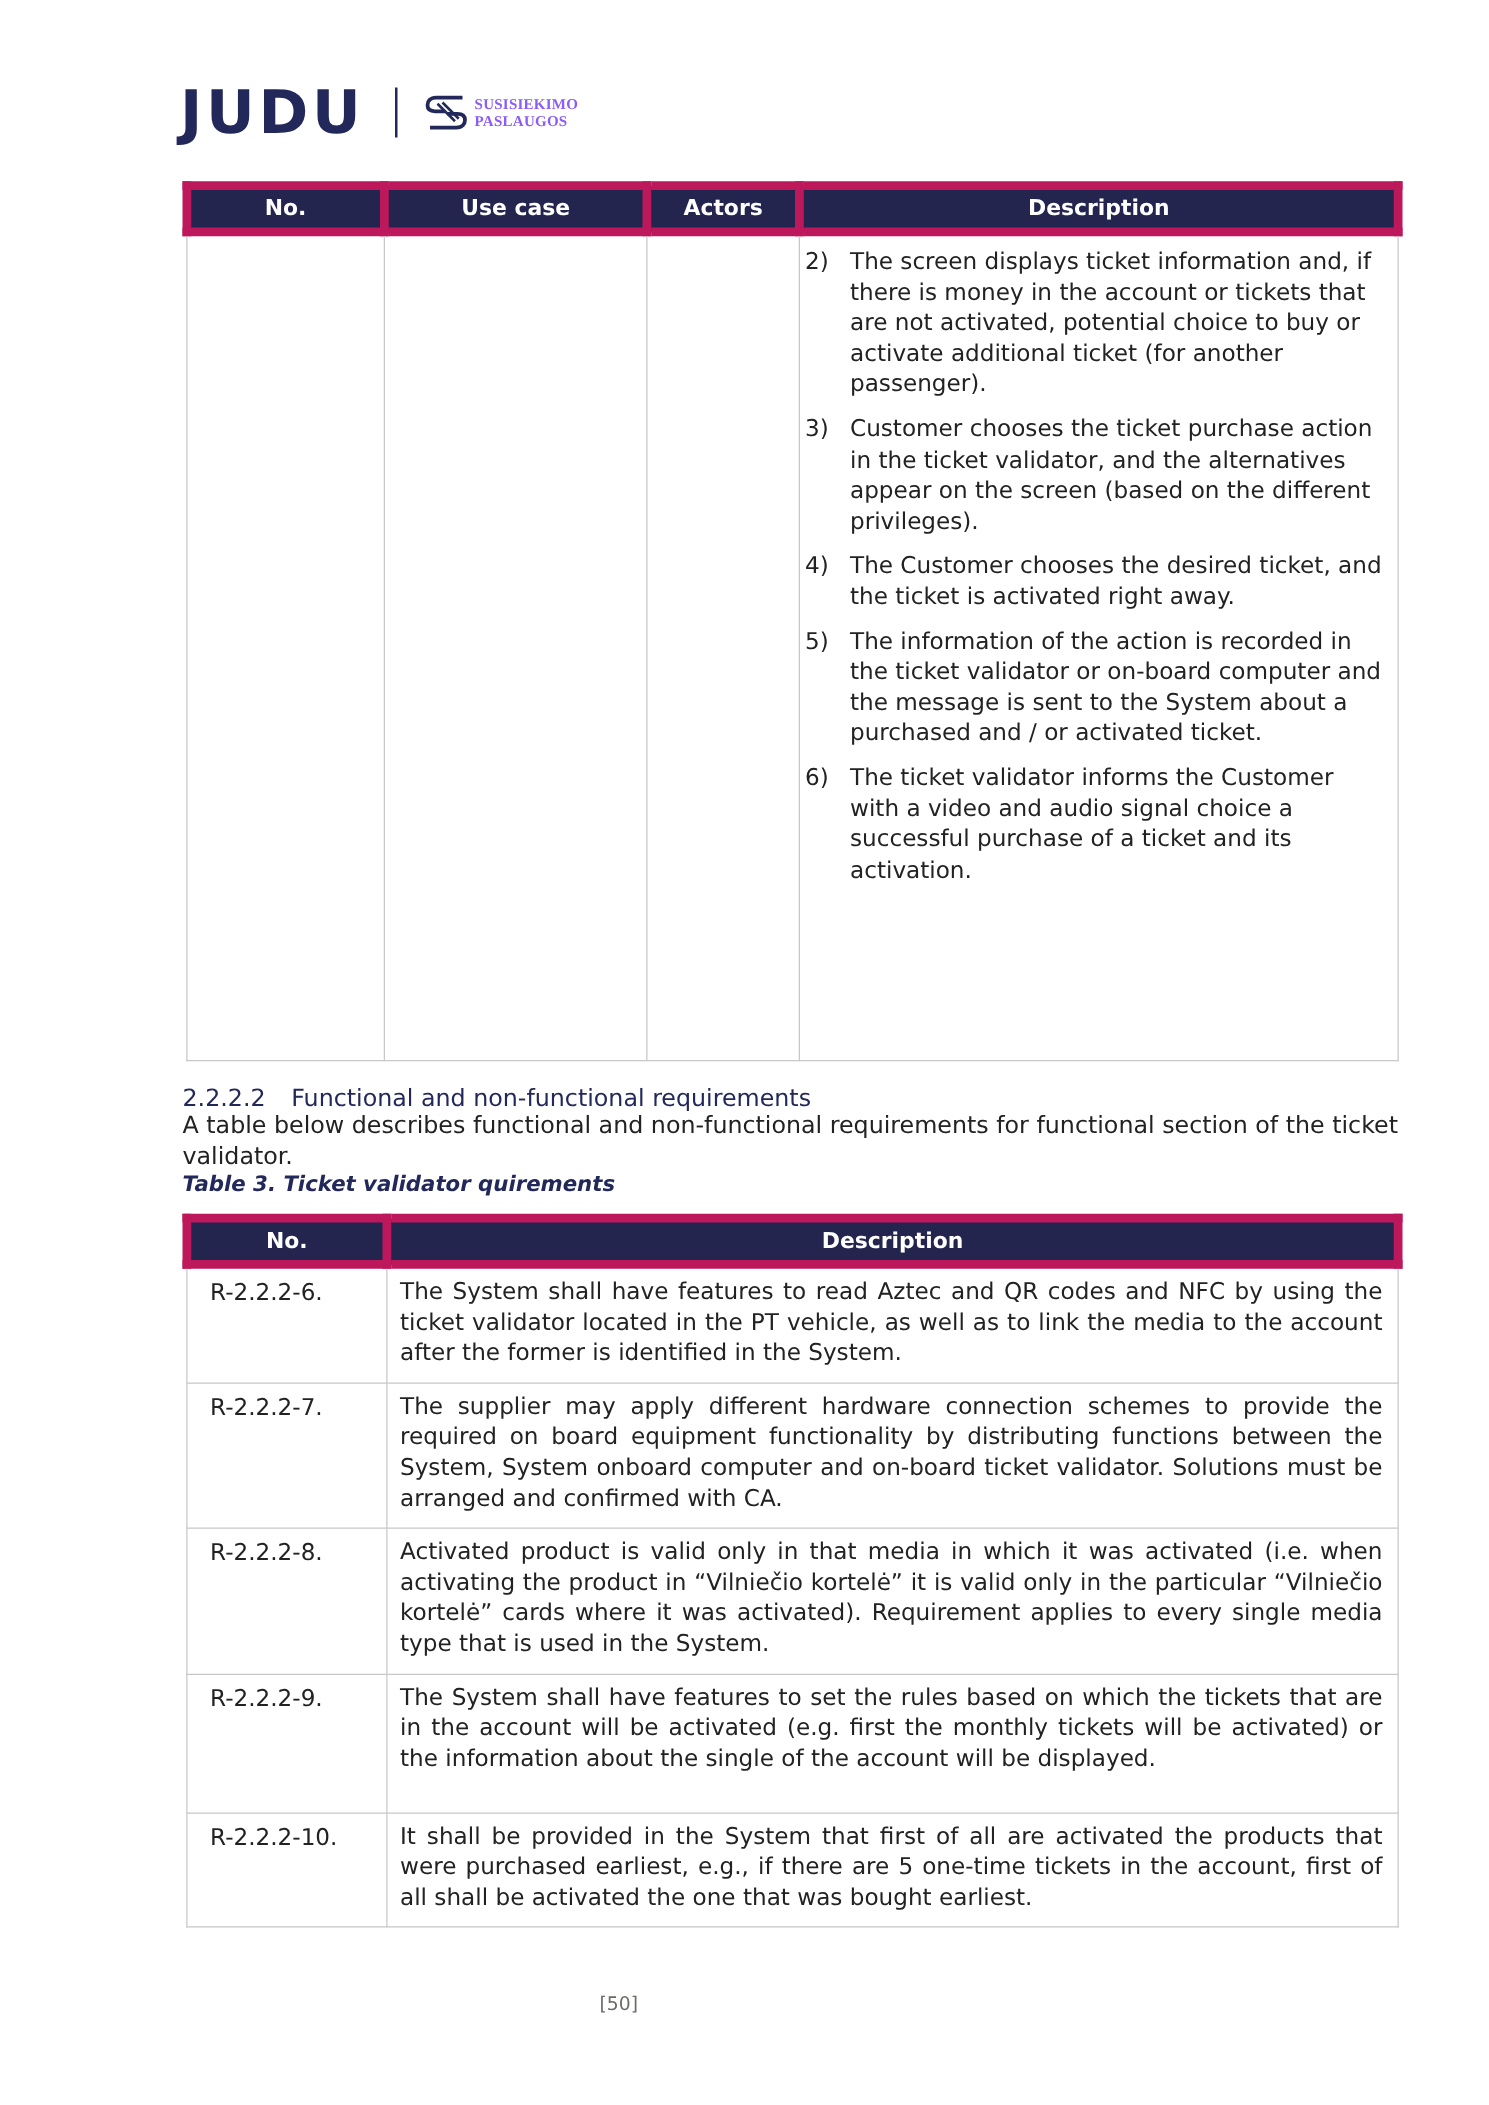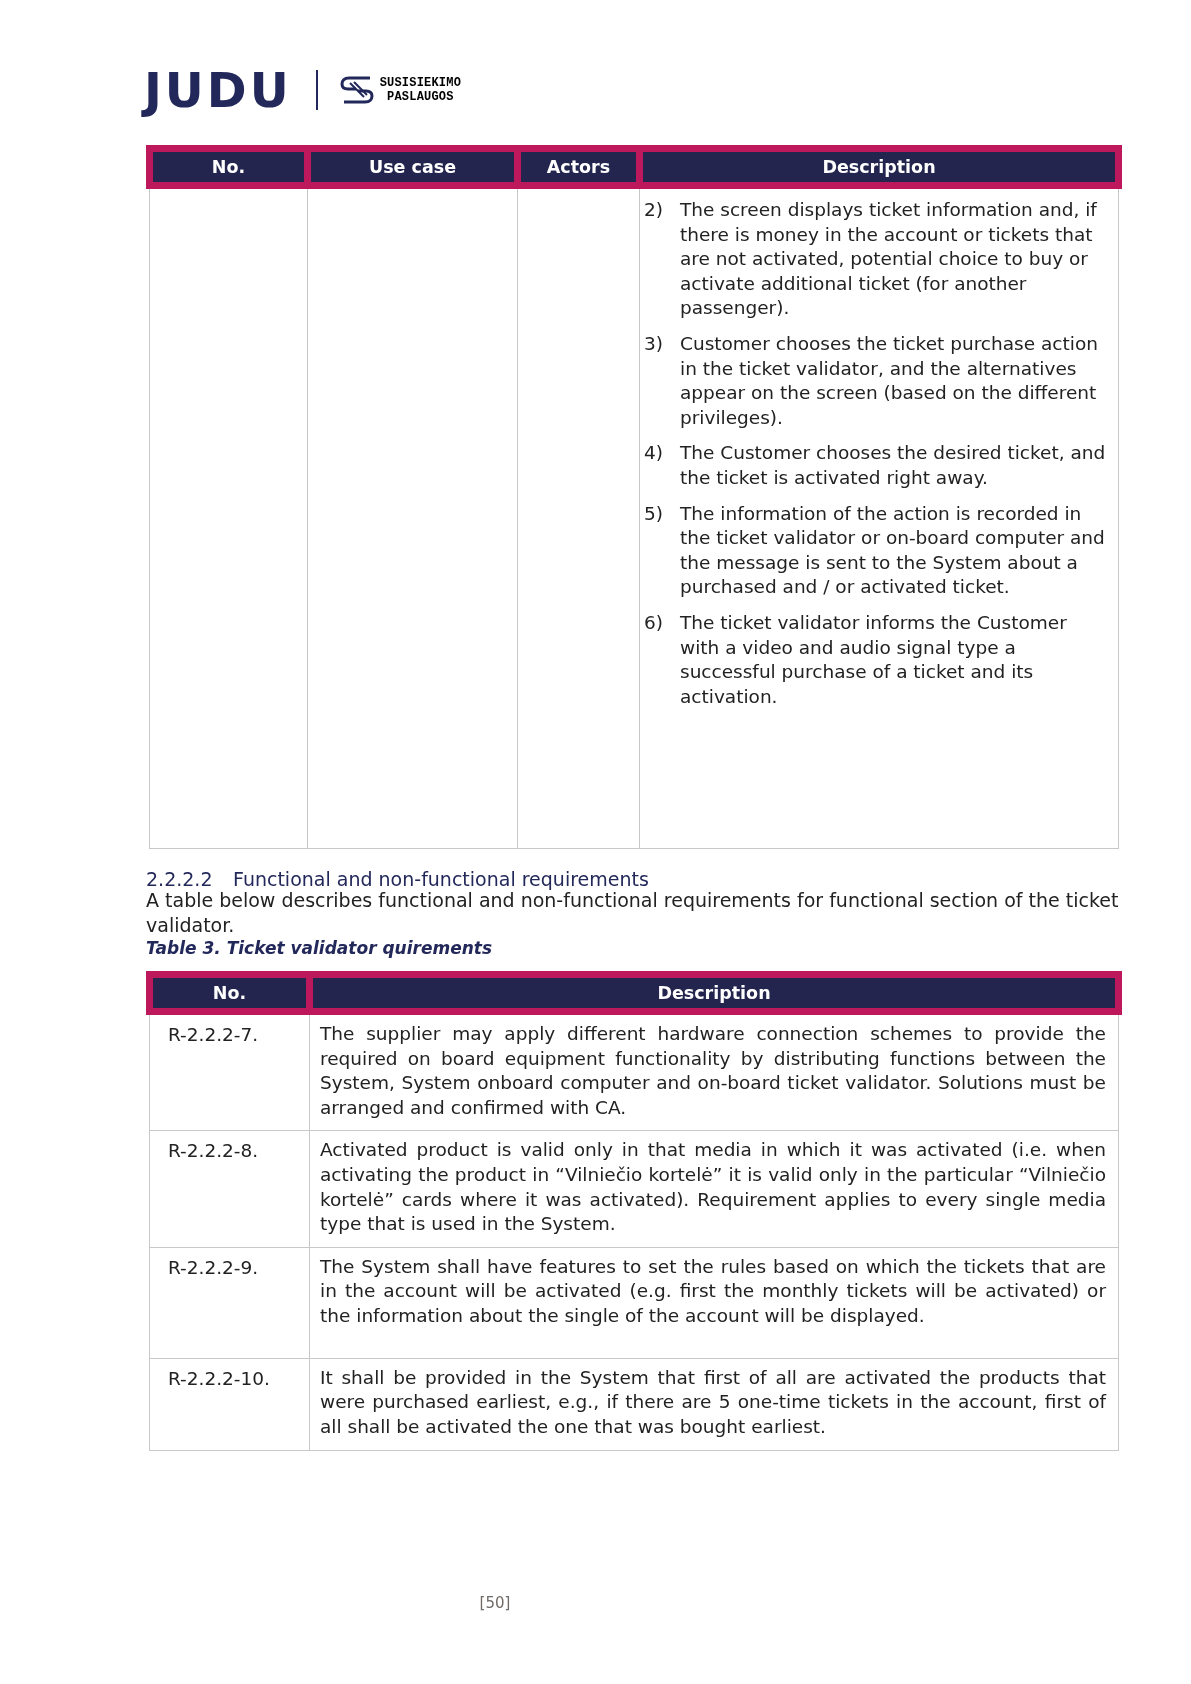--- a/index.html
+++ b/index.html
@@ -3,21 +3,21 @@
 <meta charset="utf-8">
 <style>
   * { box-sizing: border-box; margin: 0; padding: 0; }
   html, body { width: 1191px; height: 1684px; background: #ffffff; }
   body { position: relative; font-family: "DejaVu Sans", "Liberation Sans", sans-serif; color: #1a1a1a; overflow: hidden; }
 
   .logo { position: absolute; left: 144px; top: 68px; height: 44px; display: flex; align-items: center; }
   .logo-judu { font-family: "DejaVu Sans", sans-serif; font-weight: bold; font-size: 48px; letter-spacing: 3px; color: #23285a; line-height: 1; }
   .logo-sep { width: 2px; height: 40px; background: #23285a; margin: 0 22px 0 24px; }
   .logo-mark { width: 34px; height: 30px; margin-right: 6px; }
-  .logo-text { font-family: Liberation Mono, monospace; font-size: 12px; font-weight: bold; color: #000000; line-height: 14px; letter-spacing: 0.2px; text-align: center; }
+  .logo-text { font-family: Liberation Serif, serif; font-size: 12px; font-weight: bold; color: #8b5cf6; line-height: 14px; letter-spacing: 0.2px; }
 
   table { border-collapse: collapse; position: absolute; left: 146px; table-layout: fixed; }
   th { background: #23254f; color: #ffffff; font-weight: bold; font-size: 17.5px; height: 37px; text-align: center; border: 7px solid #be185d; padding: 0; }
   td { border: 1px solid #c8c8c8; vertical-align: top; font-size: 18.5px; line-height: 24.6px; color: #222; }
 
   #t1 { top: 145px; width: 969px; }
   #t1 td { height: 663px; }
   .steps { list-style: none; padding: 9px 10px 0 4px; }
   .steps li { display: flex; margin-bottom: 11px; }
   .steps .n { width: 36px; flex: 0 0 36px; }
@@ -84,21 +84,21 @@
           <li>
               <span class="n">4)</span>
               <span class="t">The Customer chooses the desired ticket, and the ticket is activated right away.</span>
             </li>
           <li>
               <span class="n">5)</span>
               <span class="t">The information of the action is recorded in the ticket validator or on-board computer and the message is sent to the System about a purchased and / or activated ticket.</span>
             </li>
           <li>
               <span class="n">6)</span>
-              <span class="t">The ticket validator informs the Customer with a video and audio signal type a successful purchase of a ticket and its activation.</span>
+              <span class="t">The ticket validator informs the Customer with a video and audio signal choice a successful purchase of a ticket and its activation.</span>
             </li>
         </ol>
       </td>
     </tr>
   </tbody>
 </table>
 
 <div class="section-heading">
   <span class="num">2.2.2.2</span><span>Functional and non-functional requirements</span>
 </div>
@@ -110,20 +110,24 @@
       <col style="width:160px">
       <col style="width:809px">
     </colgroup>
   <thead>
     <tr>
       <th>No.</th>
       <th>Description</th>
     </tr>
   </thead>
   <tbody>
+    <tr style="height:86px">
+      <td class="no">R-2.2.2-6.</td>
+      <td class="desc">The System shall have features to read Aztec and QR codes and NFC by using the ticket validator located in the PT vehicle, as well as to link the media to the account after the former is identified in the System.</td>
+    </tr>
     <tr style="height:111px">
       <td class="no">R-2.2.2-7.</td>
       <td class="desc">The supplier may apply different hardware connection schemes to provide the required on board equipment functionality by distributing functions between the System, System onboard computer and on-board ticket validator. Solutions must be arranged and confirmed with CA.</td>
     </tr>
     <tr style="height:111px">
       <td class="no">R-2.2.2-8.</td>
       <td class="desc">Activated product is valid only in that media in which it was activated (i.e. when activating the product in “Vilniečio kortelė” it is valid only in the particular “Vilniečio kortelė” cards where it was activated). Requirement applies to every single media type that is used in the System.</td>
     </tr>
     <tr style="height:111px">
       <td class="no">R-2.2.2-9.</td>

